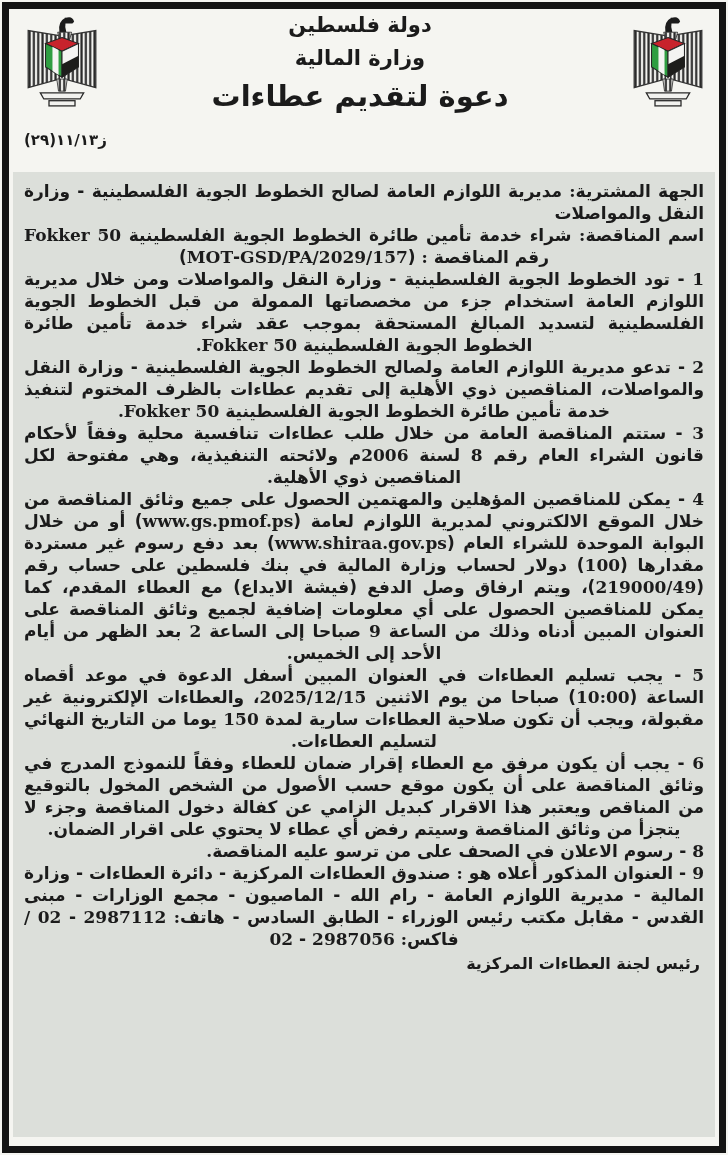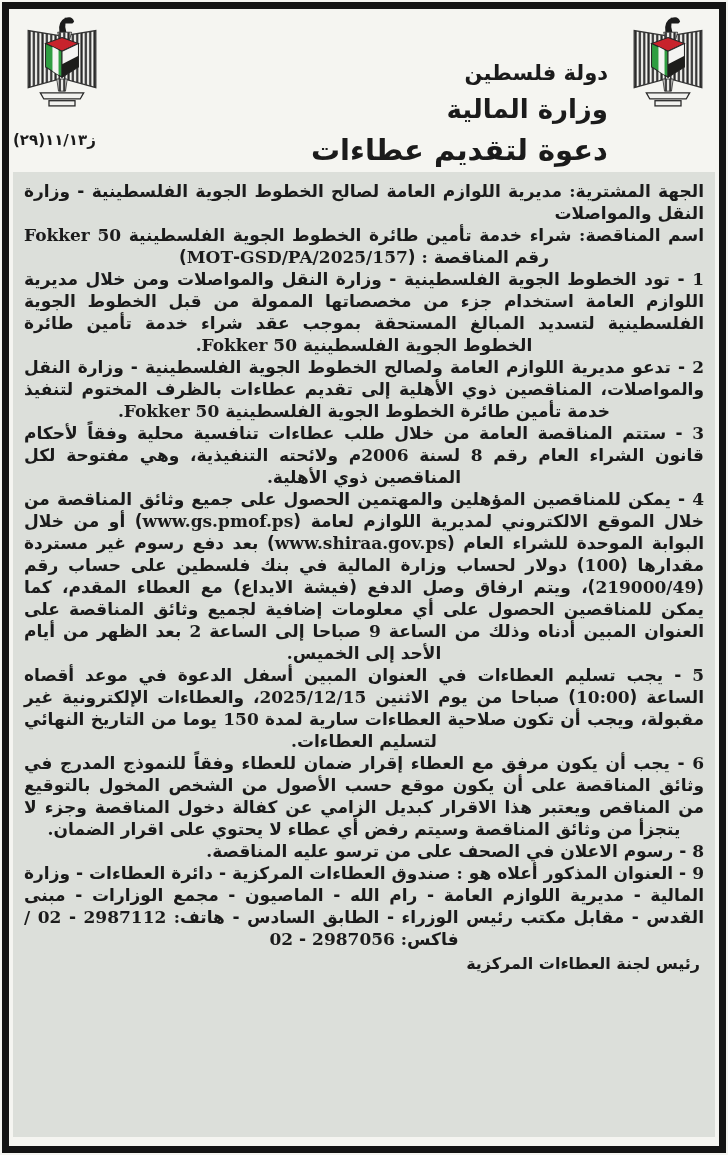--- a/index.html
+++ b/index.html
@@ -1,25 +1,25 @@
 <!DOCTYPE html>
 <html lang="ar" dir="rtl"><head>
 <meta charset="utf-8">
 <style>
   html,body{margin:0;padding:0;background:#e8e8e4;}
   .page{position:relative;width:728px;height:1155px;margin:0 auto;background:#f5f5f1;
         font-family:"DejaVu Sans",sans-serif;color:#1b1b1b;direction:rtl;overflow:hidden;}
   .frame{position:absolute;left:2px;top:2px;right:2px;bottom:2px;border:7px solid #141414;pointer-events:none;}
   
-  .hdr{position:absolute;top:13px;left:112px;right:120px;margin-top:48px;}
+  .hdr{position:absolute;top:13px;left:112px;right:120px;text-align:center;}
   .hdr .l1{font-size:21px;font-weight:bold;margin:0 0 9px 0;}
-  .hdr .l2{font-size:26px;font-weight:bold;margin:0 0 9px 0;}
+  .hdr .l2{font-size:21px;font-weight:bold;margin:0 0 9px 0;}
   .hdr .l3{font-size:20px;font-weight:bold;margin:0 0 7px 0;}
   .hdr .ttl{font-size:29px;font-weight:bold;letter-spacing:0.5px;}
-  .ref{position:absolute;left:13px;top:131px;font-size:15px;font-weight:bold;}
+  .ref{position:absolute;left:24px;top:131px;font-size:15px;font-weight:bold;}
   .emb{position:absolute;top:11px;width:78px;height:104px;}
   .emb.left{left:23px;} .emb.right{right:21px;}
   
   .panel{position:absolute;top:172px;left:13px;right:13px;bottom:18px;background:#dcdfda;
          padding:8px 11px;box-sizing:border-box;overflow:hidden;}
   .para{font-size:17px;font-weight:bold;line-height:22px;text-align:justify;}
   .para.lc{text-align-last:center;}
   .para.full{text-align-last:justify;}
   .para.c{text-align:center;}
   .sig{font-size:16px;font-weight:bold;text-align:right;padding:4px 4px 0 10px;}
@@ -82,21 +82,21 @@
   <div class="hdr">
     <div class="l1">دولة فلسطين</div>
     <div class="l2">وزارة المالية</div>
     <div class="ttl">دعوة لتقديم عطاءات</div>
   </div>
   <div class="ref">ز١١<span class="ltn">/</span>١٣(٢٩)</div>
 
   <div class="panel">
     <div class="para">الجهة المشترية<span class="ltn">:</span> مديرية اللوازم العامة لصالح الخطوط الجوية الفلسطينية - وزارة النقل والمواصلات</div>
     <div class="para full">اسم المناقصة<span class="ltn">:</span> شراء خدمة تأمين طائرة الخطوط الجوية الفلسطينية <span class="ltn">Fokker</span> <span class="ltn">50</span></div>
-    <div class="para c">رقم المناقصة <span class="ltn">:</span> (<span class="ltn">MOT</span>-<span class="ltn">GSD/PA/2025/157</span>)</div>
+    <div class="para c">رقم المناقصة <span class="ltn">:</span> (<span class="ltn">MOT</span>-<span class="ltn">GSD/PA/2029/157</span>)</div>
     <div class="para lc"><span class="ltn">1</span> - تود الخطوط الجوية الفلسطينية - وزارة النقل والمواصلات ومن خلال مديرية اللوازم العامة استخدام جزء من مخصصاتها الممولة من قبل الخطوط الجوية الفلسطينية لتسديد المبالغ المستحقة بموجب عقد شراء خدمة تأمين طائرة الخطوط الجوية الفلسطينية <span class="ltn">Fokker</span> <span class="ltn">50.</span></div>
     <div class="para lc"><span class="ltn">2</span> - تدعو مديرية اللوازم العامة ولصالح الخطوط الجوية الفلسطينية - وزارة النقل والمواصلات، المناقصين ذوي الأهلية إلى تقديم عطاءات بالظرف المختوم لتنفيذ خدمة تأمين طائرة الخطوط الجوية الفلسطينية <span class="ltn">Fokker</span> <span class="ltn">50.</span></div>
     <div class="para lc"><span class="ltn">3</span> - ستتم المناقصة العامة من خلال طلب عطاءات تنافسية محلية وفقاً لأحكام قانون الشراء العام رقم <span class="ltn">8</span> لسنة <span class="ltn">2006</span>م ولائحته التنفيذية، وهي مفتوحة لكل المناقصين ذوي الأهلية<span class="ltn">.</span></div>
     <div class="para lc"><span class="ltn">4</span> - يمكن للمناقصين المؤهلين والمهتمين الحصول على جميع وثائق المناقصة من خلال الموقع الالكتروني لمديرية اللوازم لعامة (<span class="ltn">www.gs.pmof.ps</span>) أو من خلال البوابة الموحدة للشراء العام (<span class="ltn">www.shiraa.gov.ps</span>) بعد دفع رسوم غير مستردة مقدارها (<span class="ltn">100</span>) دولار لحساب وزارة المالية في بنك فلسطين على حساب رقم (<span class="ltn">219000/49</span>)، ويتم ارفاق وصل الدفع (فيشة الايداع) مع العطاء المقدم، كما يمكن للمناقصين الحصول على أي معلومات إضافية لجميع وثائق المناقصة على العنوان المبين أدناه وذلك من الساعة <span class="ltn">9</span> صباحا إلى الساعة <span class="ltn">2</span> بعد الظهر من أيام الأحد إلى الخميس<span class="ltn">.</span></div>
     <div class="para lc"><span class="ltn">5</span> - يجب تسليم العطاءات في العنوان المبين أسفل الدعوة في موعد أقصاه الساعة (<span class="ltn">10:00</span>) صباحا من يوم الاثنين <span class="ltn">2025/12/15</span>، والعطاءات الإلكترونية غير مقبولة، ويجب أن تكون صلاحية العطاءات سارية لمدة <span class="ltn">150</span> يوما من التاريخ النهائي لتسليم العطاءات<span class="ltn">.</span></div>
     <div class="para lc"><span class="ltn">6</span> - يجب أن يكون مرفق مع العطاء إقرار ضمان للعطاء وفقاً للنموذج المدرج في وثائق المناقصة على أن يكون موقع حسب الأصول من الشخص المخول بالتوقيع من المناقص ويعتبر هذا الاقرار كبديل الزامي عن كفالة دخول المناقصة وجزء لا يتجزأ من وثائق المناقصة وسيتم رفض أي عطاء لا يحتوي على اقرار الضمان<span class="ltn">.</span></div>
     <div class="para"><span class="ltn">8</span> - رسوم الاعلان في الصحف على من ترسو عليه المناقصة<span class="ltn">.</span></div>
     <div class="para lc"><span class="ltn">9</span> - العنوان المذكور أعلاه هو <span class="ltn">:</span> صندوق العطاءات المركزية - دائرة العطاءات - وزارة المالية - مديرية اللوازم العامة - رام الله - الماصيون - مجمع الوزارات - مبنى القدس - مقابل مكتب رئيس الوزراء - الطابق السادس - هاتف<span class="ltn">:</span> <span class="ltn">2987112</span> - <span class="ltn">02</span> <span class="ltn">/</span> فاكس<span class="ltn">:</span> <span class="ltn">2987056</span> - <span class="ltn">02</span></div>
     <div class="sig">رئيس لجنة العطاءات المركزية</div>
   </div>

